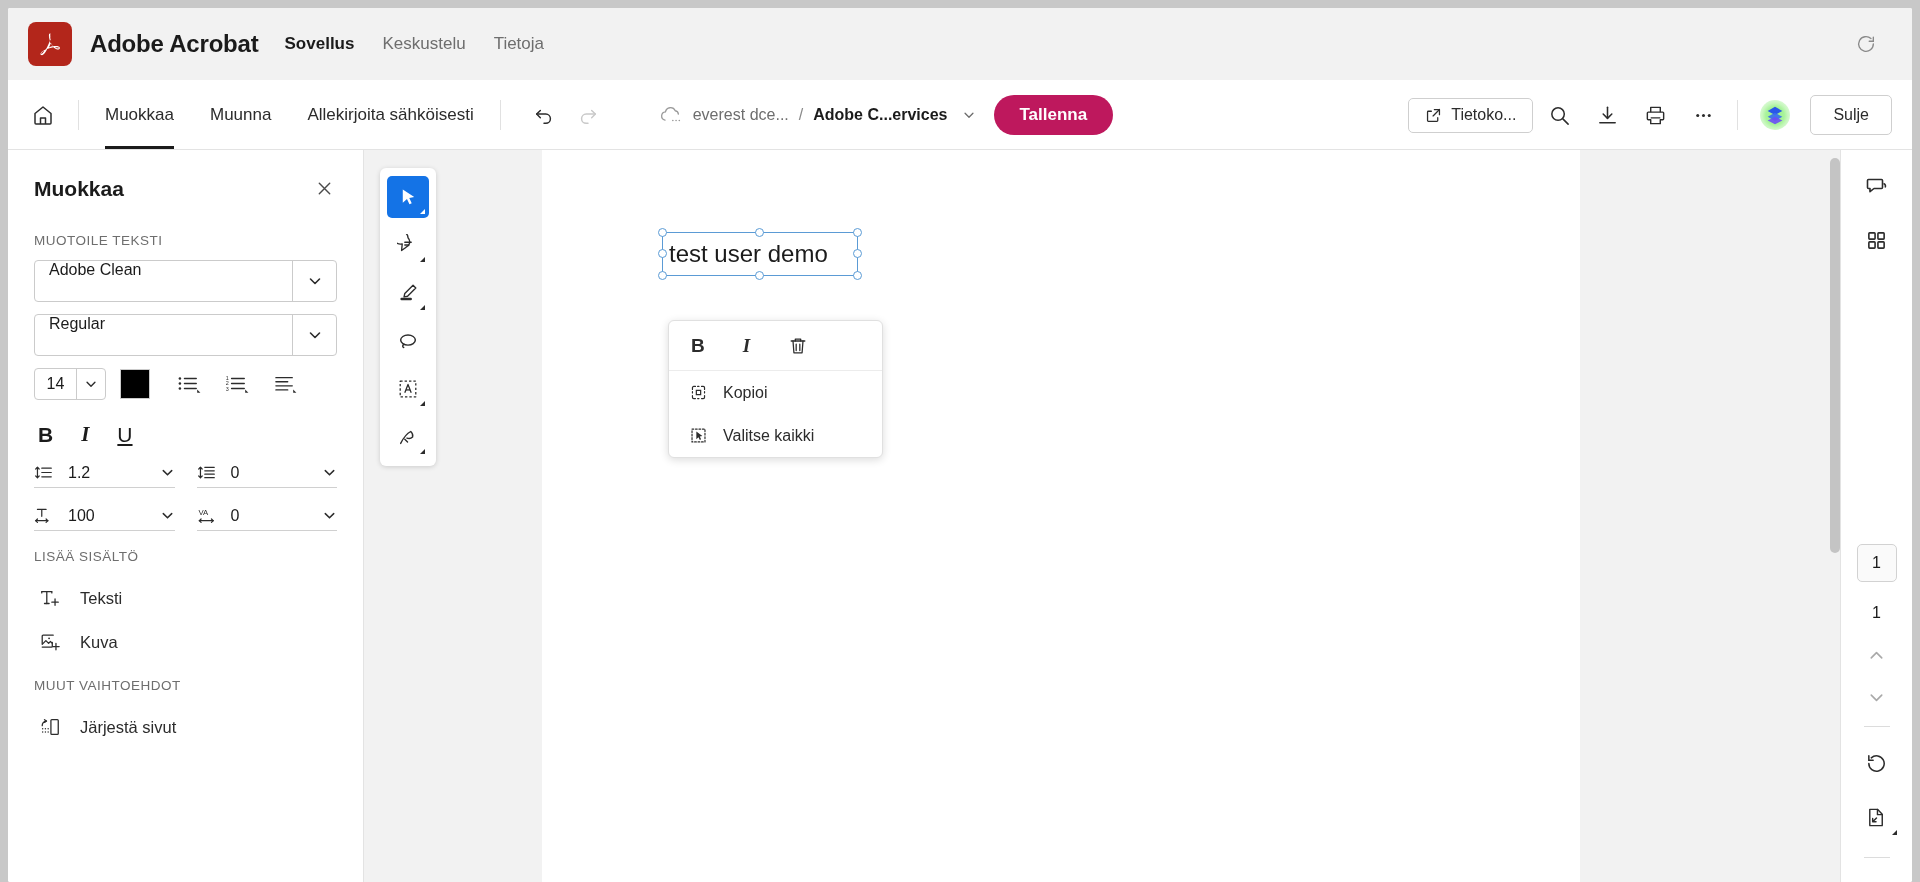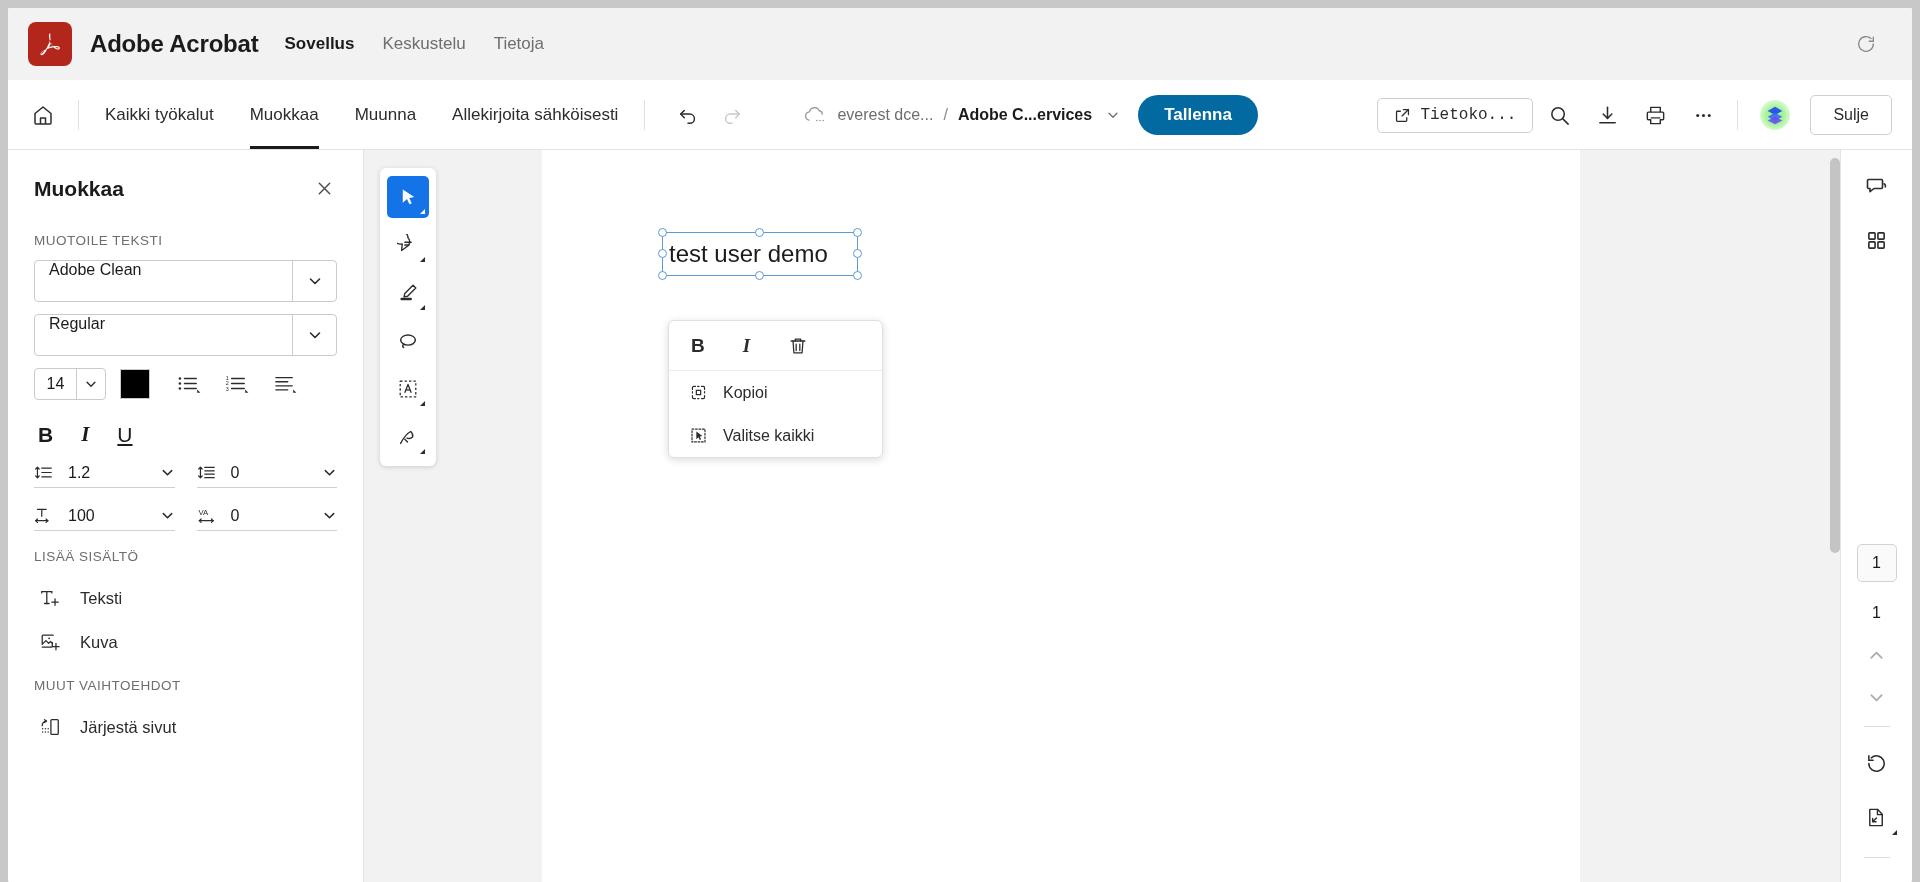--- a/index.html
+++ b/index.html
@@ -108,21 +108,21 @@
     font-size: 16px;
   }
   .bc-cloud { color: #8a8a8a; display:flex; align-items:center; }
   .bc-owner { color: #6e6e6e; white-space: nowrap; }
   .bc-slash { color: #8a8a8a; }
   .bc-file { color: #1b1b1b; font-weight: bold; white-space: nowrap; }
   .bc-caret { color: #6e6e6e; display:flex; align-items:center; cursor:pointer; margin-left: 4px;}
 
   .save-btn {
     margin-left: 18px;
-    background: #0369a1;
+    background: #be185d;
     color: #fff;
     font-size: 17px;
     font-weight: bold;
     border: none;
     border-radius: 20px;
     padding: 0 26px;
     height: 40px;
     cursor: pointer;
     font-family: "Liberation Sans", sans-serif;
     white-space: nowrap;
@@ -134,21 +134,21 @@
   }
   .outline-btn {
     display: flex; align-items: center; gap: 9px;
     border: 1px solid #cfcfcf;
     border-radius: 5px;
     height: 35px;
     padding: 0 16px;
     font-size: 16px; color: #2c2c2c;
     background: #fff; cursor: pointer;
     white-space: nowrap;
-    font-family: Liberation Mono, monospace;
+    font-family: Liberation Sans, sans-serif;
   }
   .tool-ic {
     width: 44px; height: 44px;
     display: flex; align-items: center; justify-content: center;
     color: #2c2c2c; cursor: pointer; border-radius: 4px;
   }
   .avatar {
     width: 30px; height: 30px; border-radius: 50%;
     background: radial-gradient(circle at 50% 52%, #9df08a 0%, #a8f39a 42%, #c7f7bd 58%, #d8fad2 72%, rgba(216,250,210,0) 80%);
     display: flex; align-items: center; justify-content: center;
@@ -418,21 +418,20 @@
 
   <div class="toolbar">
     <div class="tb-home">
       <svg width="24" height="24" viewBox="0 0 24 24" fill="none" stroke="#2c2c2c" stroke-width="1.5" stroke-linejoin="round">
         <path d="M4 10.5L12 4l8 6.5V20a1 1 0 0 1-1 1H5a1 1 0 0 1-1-1z"></path>
         <path d="M9.5 21v-6h5v6"></path>
       </svg>
     </div>
     <div class="tb-sep"></div>
     <div class="tb-menu">
-      <div class="tb-menu-item">Kaikki työkalut</div>
       <div class="tb-menu-item active">Muokkaa</div>
       <div class="tb-menu-item">Muunna</div>
       <div class="tb-menu-item">Allekirjoita sähköisesti</div>
     </div>
     <div class="tb-sep"></div>
     <div class="tb-undo-group">
       <div class="undo-ic">
         <svg width="22" height="22" viewBox="0 0 24 24" fill="none" stroke="currentColor" stroke-width="1.6" stroke-linecap="round" stroke-linejoin="round">
           <path d="M8 7L4 11l4 4"></path>
           <path d="M4 11h10a5 5 0 0 1 0 10h-2"></path>

